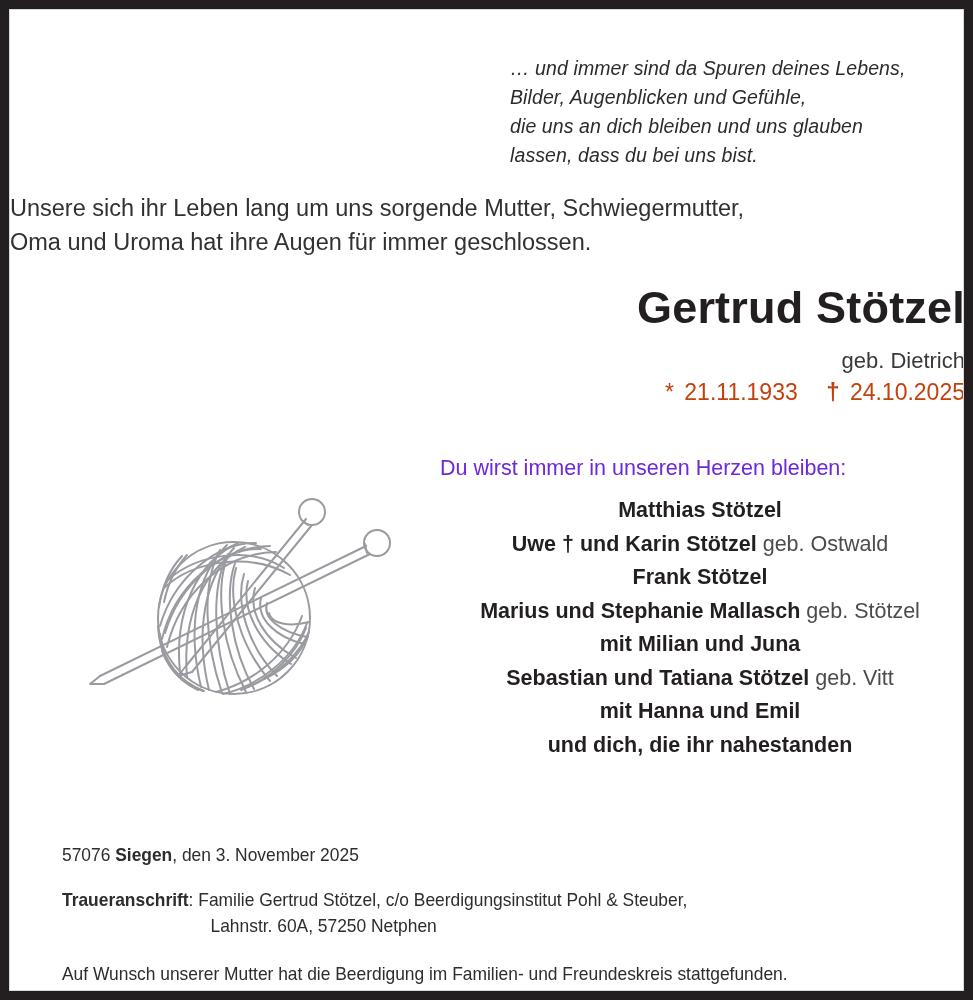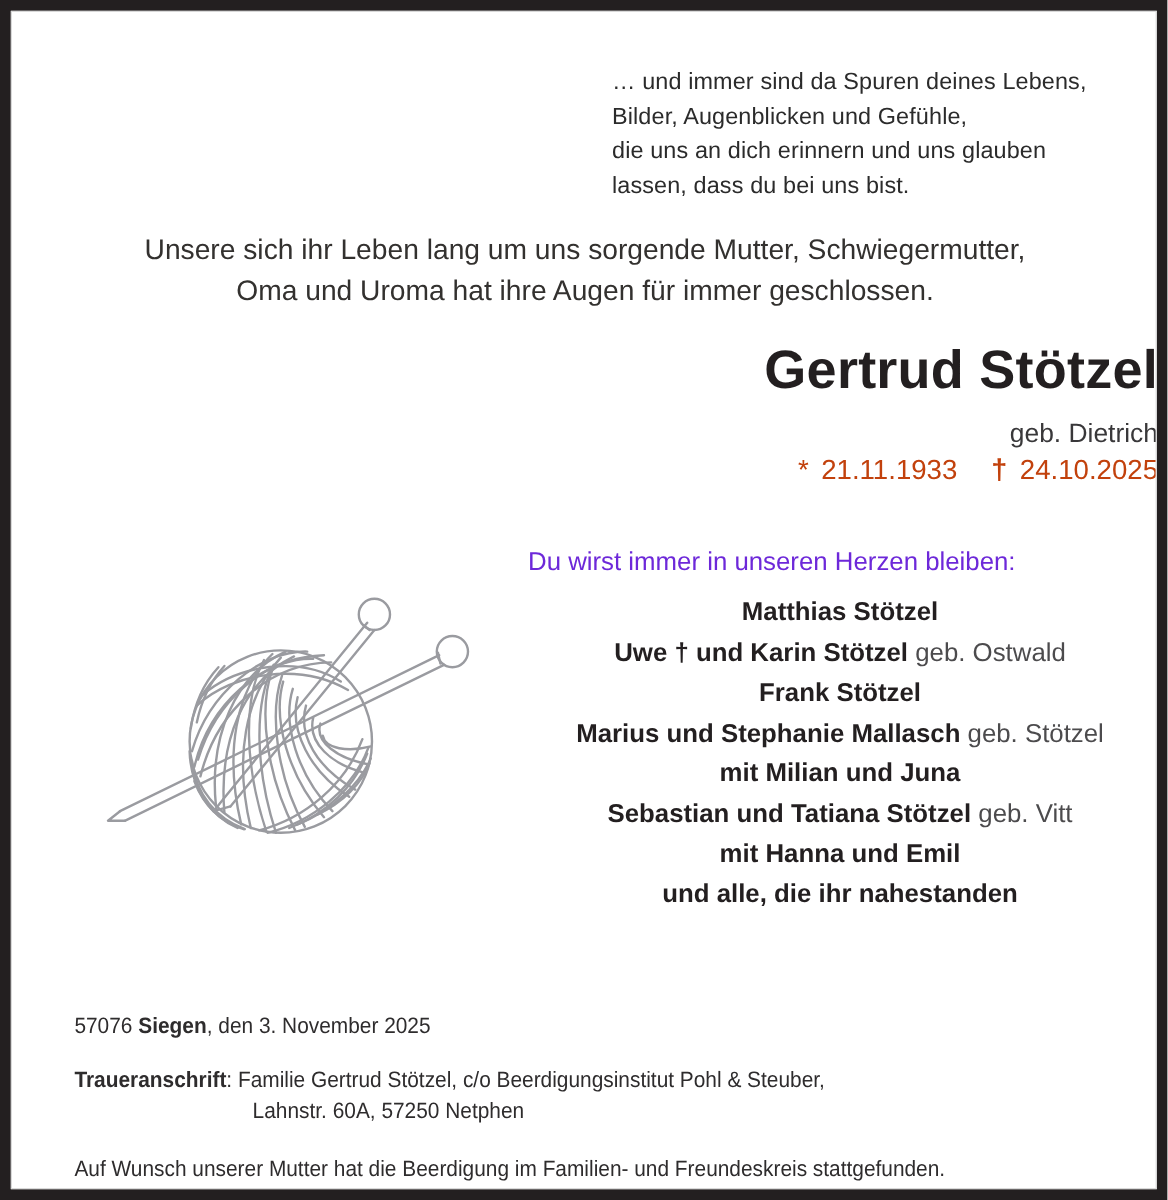--- a/index.html
+++ b/index.html
@@ -31,35 +31,36 @@
     background: #ffffff;
     border: 1px solid #d9d9d9;
     overflow: hidden;
   }
 
   
   .poem {
     position: absolute;
     left: 500px;
     top: 44px;
+    font-style: italic;
     font-size: 19.5px;
     line-height: 29px;
     color: #2b2b2b;
     letter-spacing: 0.1px;
     white-space: nowrap;
   }
   .poem div { white-space: nowrap; }
 
   
   .intro {
     position: absolute;
     left: 0;
     top: 181px;
     width: 955px;
-    text-align: center;
+    text-align: left;
     font-size: 23.5px;
     line-height: 34px;
     color: #33312f;
   }
   .intro div { white-space: nowrap; }
 
   
   .nameblock {
     position: absolute;
     left: 0;
@@ -153,21 +154,21 @@
 </style>
 </head>
 <body>
 
 <div id="notice">
   <div id="sheet">
 
     <div class="poem">
       <div>… und immer sind da Spuren deines Lebens,</div>
       <div>Bilder, Augenblicken und Gefühle,</div>
-      <div>die uns an dich erinnern und uns glauben</div>
+      <div>die uns an dich bleiben und uns glauben</div>
       <div>lassen, dass du bei uns bist.</div>
     </div>
 
     <div class="intro">
       <div>Unsere sich ihr Leben lang um uns sorgende Mutter, Schwiegermutter,</div>
       <div>Oma und Uroma hat ihre Augen für immer geschlossen.</div>
     </div>
 
     <div class="nameblock">
       <div class="deceased-name">Gertrud Stötzel</div>
@@ -198,21 +199,21 @@
       <div class="survivor-line">
         <span class="nm">mit Milian und Juna</span><span class="geb"></span>
       </div>
       <div class="survivor-line">
         <span class="nm">Sebastian und Tatiana Stötzel</span> <span class="geb">geb. Vitt</span>
       </div>
       <div class="survivor-line">
         <span class="nm">mit Hanna und Emil</span><span class="geb"></span>
       </div>
       <div class="survivor-line">
-        <span class="nm">und alle, die ihr nahestanden</span><span class="geb"></span>
+        <span class="nm">und dich, die ihr nahestanden</span><span class="geb"></span>
       </div>
     </div>
 
     <div class="illustration">
       <svg width="330" height="240" viewBox="0 0 330 240" aria-hidden="true">
         <g fill="none" stroke="#9a9ba0" stroke-width="2" stroke-linecap="round" stroke-linejoin="round">
 
           <path d="M236,43 L116,190"></path>
           <path d="M242,49 L122,196"></path>
           <path d="M116,190 L108,200 L122,196"></path>

